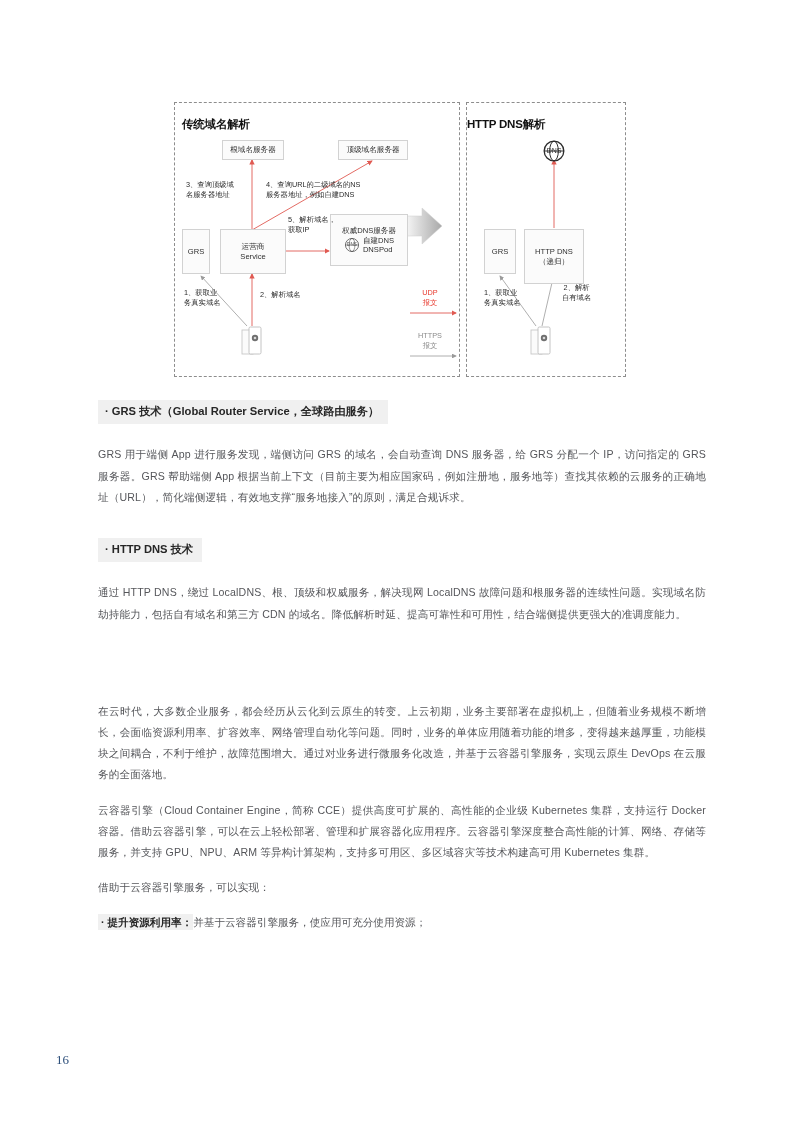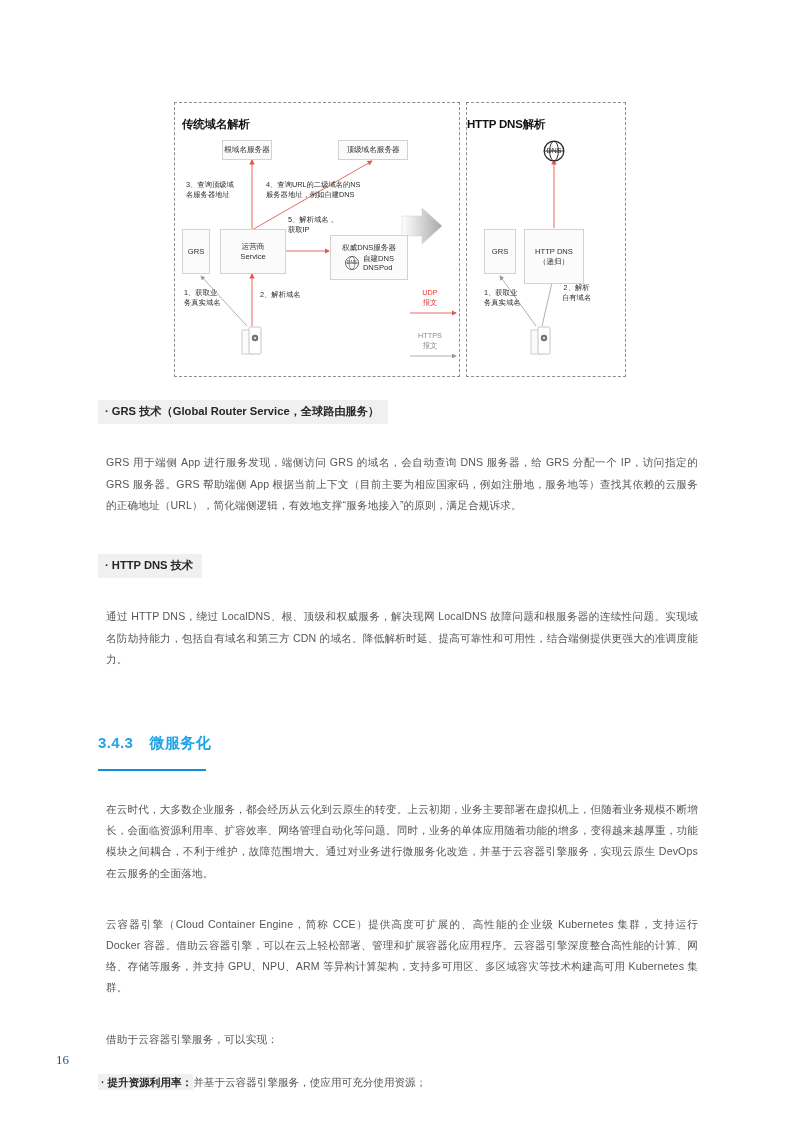--- a/index.html
+++ b/index.html
@@ -102,21 +102,21 @@
     background: #f0f0f0;
     color: #262626;
     font-size: 11.2px;
     font-weight: bold;
     padding: 5px 9px 6px 7px;
     line-height: 1.2;
     margin: 0;
   }
 
   p.body {
-    margin: 8px;
+    margin: 0;
     color: #55565a;
     font-size: 10.6px;
     line-height: 2.0;
     text-align: justify;
     letter-spacing: 0.15px;
   }
 
   .gap-s { height: 14px; }
   .gap-m { height: 20px; }
   .gap-l { height: 30px; }
@@ -200,38 +200,38 @@
       <line x1="240" y1="215" x2="286" y2="215" stroke="#e05a52" stroke-width="0.9" marker-end="url(#ar-red)"></line>
       <line x1="240" y1="258" x2="286" y2="258" stroke="#9a9a9a" stroke-width="0.8" marker-end="url(#ar-gray)"></line>
 
       <line x1="384" y1="130" x2="384" y2="62" stroke="#e05a52" stroke-width="0.9" marker-end="url(#ar-red)"></line>
 
       <line x1="372" y1="228" x2="384" y2="176" stroke="#9a9a9a" stroke-width="0.8" marker-end="url(#ar-gray)"></line>
 
       <line x1="366" y1="228" x2="330" y2="178" stroke="#9a9a9a" stroke-width="0.8" marker-end="url(#ar-gray)"></line>
     </svg>
 
-    <div class="node" style="left:52px; top:42px; width:50px; height:20px;">
+    <div class="node" style="left:52px; top:42px; width:62px; height:20px;">
       <span>根域名服务器</span>
     </div>
 
     <div class="node" style="left:168px; top:42px; width:70px; height:20px;">
       <span>顶级域名服务器</span>
     </div>
 
     <div class="node" style="left:12px; top:131px; width:28px; height:45px;">
       <span>GRS</span>
     </div>
 
     <div class="node" style="left:50px; top:131px; width:66px; height:45px;">
       <span>运营商</span>
       <span>Service</span>
     </div>
 
-    <div class="node" style="left:160px; top:137px; width:78px; height:45px; align-items:stretch; padding:3px 4px;">
+    <div class="node" style="left:160px; top:116px; width:78px; height:52px; align-items:stretch; padding:3px 4px;">
       <div style="text-align:center; font-size:7.6px;">权威DNS服务器</div>
       <div style="display:flex; align-items:center; justify-content:center; gap:3px; margin-top:1px;">
         <svg width="16" height="16" viewBox="0 0 22 22">
           <circle cx="11" cy="11" r="9" fill="#ffffff" stroke="#4a4a4a" stroke-width="1.1"></circle>
           <ellipse cx="11" cy="11" rx="4" ry="9" fill="none" stroke="#4a4a4a" stroke-width="0.8"></ellipse>
           <line x1="2" y1="11" x2="20" y2="11" stroke="#4a4a4a" stroke-width="0.8"></line>
           <text x="11" y="12.6" font-size="6.4" text-anchor="middle" fill="#4a4a4a" font-family="Liberation Sans, sans-serif">DNS</text>
         </svg>
         <div style="text-align:left; line-height:1.2; font-size:7.6px;">
           <div>自建DNS</div>
@@ -305,28 +305,20 @@
 
     <div class="gap-l"></div>
 
     <div class="hl-label">· HTTP DNS 技术</div>
     <div class="gap-m"></div>
     <p class="body">通过 HTTP DNS，绕过 LocalDNS、根、顶级和权威服务，解决现网 LocalDNS 故障问题和根服务器的连续性问题。实现域名防劫持能力，包括自有域名和第三方 CDN 的域名。降低解析时延、提高可靠性和可用性，结合端侧提供更强大的准调度能力。</p>
 
     <div class="gap-l"></div>
     <div style="height:26px;"></div>
 
-    <div>
-      <div class="h3">
-        <span>3.4.3</span>
-        <span style="display:inline-block; width:7px;"></span>
-        <span>微服务化</span>
-      </div>
-      <div class="h3-rule"></div>
-    </div>
 
     <div class="gap-m"></div>
     <p class="body">在云时代，大多数企业服务，都会经历从云化到云原生的转变。上云初期，业务主要部署在虚拟机上，但随着业务规模不断增长，会面临资源利用率、扩容效率、网络管理自动化等问题。同时，业务的单体应用随着功能的增多，变得越来越厚重，功能模块之间耦合，不利于维护，故障范围增大。通过对业务进行微服务化改造，并基于云容器引擎服务，实现云原生 DevOps 在云服务的全面落地。</p>
     <div class="gap-s"></div>
     <p class="body">云容器引擎（Cloud Container Engine，简称 CCE）提供高度可扩展的、高性能的企业级 Kubernetes 集群，支持运行 Docker 容器。借助云容器引擎，可以在云上轻松部署、管理和扩展容器化应用程序。云容器引擎深度整合高性能的计算、网络、存储等服务，并支持 GPU、NPU、ARM 等异构计算架构，支持多可用区、多区域容灾等技术构建高可用 Kubernetes 集群。</p>
     <div class="gap-s"></div>
     <p class="body">借助于云容器引擎服务，可以实现：</p>
     <div class="gap-s"></div>
 
     <div class="bullet-line">

